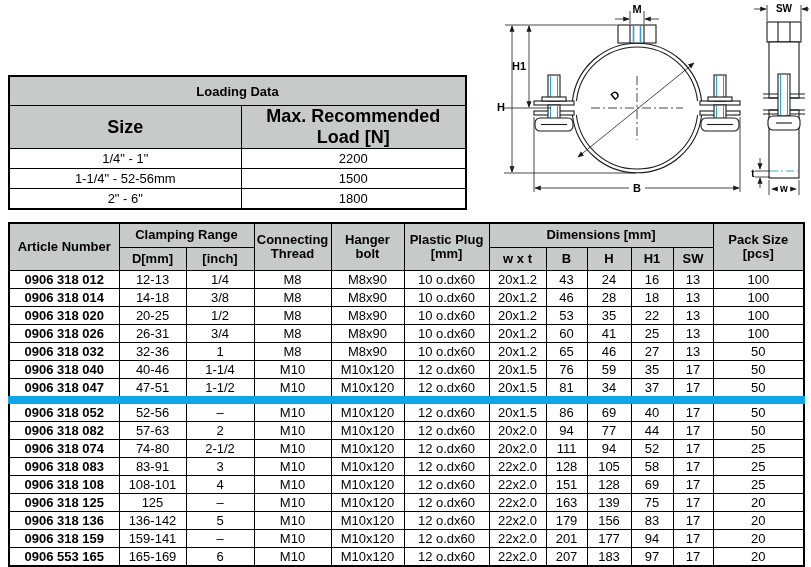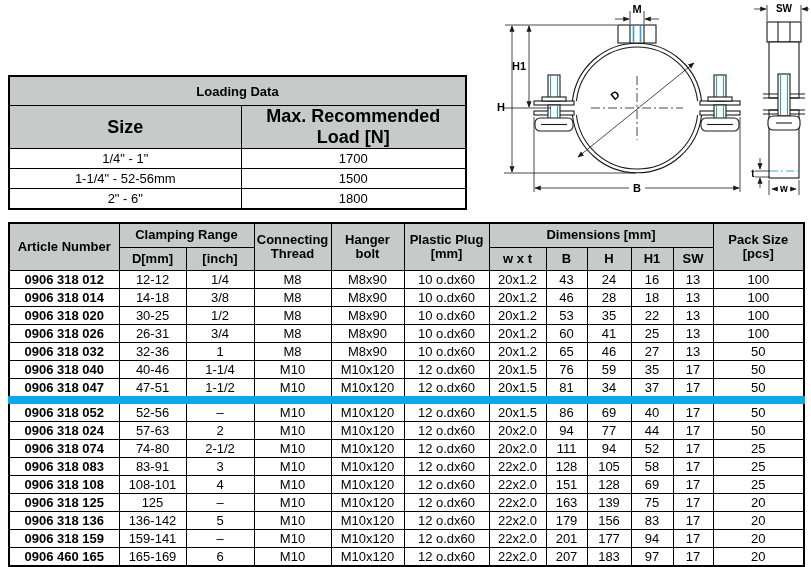--- a/index.html
+++ b/index.html
@@ -44,21 +44,21 @@
       <th colspan="2">Loading Data</th>
     </tr>
     <tr class="lt-head">
       <th>Size</th>
       <th>Max. Recommended Load [N]</th>
     </tr>
   </thead>
   <tbody>
       <tr>
         <td>1/4" - 1"</td>
-        <td>1700</td>
+        <td>2200</td>
       </tr>
       <tr>
         <td>1-1/4" - 52-56mm</td>
         <td>1500</td>
       </tr>
       <tr>
         <td>2" - 6"</td>
         <td>1800</td>
       </tr>
     </tbody>
@@ -215,21 +215,21 @@
       <th>w x t</th>
       <th>B</th>
       <th>H</th>
       <th>H1</th>
       <th>SW</th>
     </tr>
   </thead>
   <tbody>
       <tr>
         <td class="art">0906 318 012</td>
-        <td>12-12</td>
+        <td>12-13</td>
         <td>1/4</td>
         <td>M8</td>
         <td>M8x90</td>
         <td>10 o.dx60</td>
         <td>20x1.2</td>
         <td>43</td>
         <td>24</td>
         <td>16</td>
         <td>13</td>
         <td>100</td>
@@ -243,21 +243,21 @@
         <td>10 o.dx60</td>
         <td>20x1.2</td>
         <td>46</td>
         <td>28</td>
         <td>18</td>
         <td>13</td>
         <td>100</td>
       </tr>
       <tr>
         <td class="art">0906 318 020</td>
-        <td>30-25</td>
+        <td>20-25</td>
         <td>1/2</td>
         <td>M8</td>
         <td>M8x90</td>
         <td>10 o.dx60</td>
         <td>20x1.2</td>
         <td>53</td>
         <td>35</td>
         <td>22</td>
         <td>13</td>
         <td>100</td>
@@ -326,21 +326,21 @@
         <td>M10x120</td>
         <td>12 o.dx60</td>
         <td>20x1.5</td>
         <td>86</td>
         <td>69</td>
         <td>40</td>
         <td>17</td>
         <td>50</td>
       </tr>
       <tr>
-        <td class="art">0906 318 024</td>
+        <td class="art">0906 318 082</td>
         <td>57-63</td>
         <td>2</td>
         <td>M10</td>
         <td>M10x120</td>
         <td>12 o.dx60</td>
         <td>20x2.0</td>
         <td>94</td>
         <td>77</td>
         <td>44</td>
         <td>17</td>
@@ -424,21 +424,21 @@
         <td>M10x120</td>
         <td>12 o.dx60</td>
         <td>22x2.0</td>
         <td>201</td>
         <td>177</td>
         <td>94</td>
         <td>17</td>
         <td>20</td>
       </tr>
       <tr>
-        <td class="art">0906 460 165</td>
+        <td class="art">0906 553 165</td>
         <td>165-169</td>
         <td>6</td>
         <td>M10</td>
         <td>M10x120</td>
         <td>12 o.dx60</td>
         <td>22x2.0</td>
         <td>207</td>
         <td>183</td>
         <td>97</td>
         <td>17</td>

